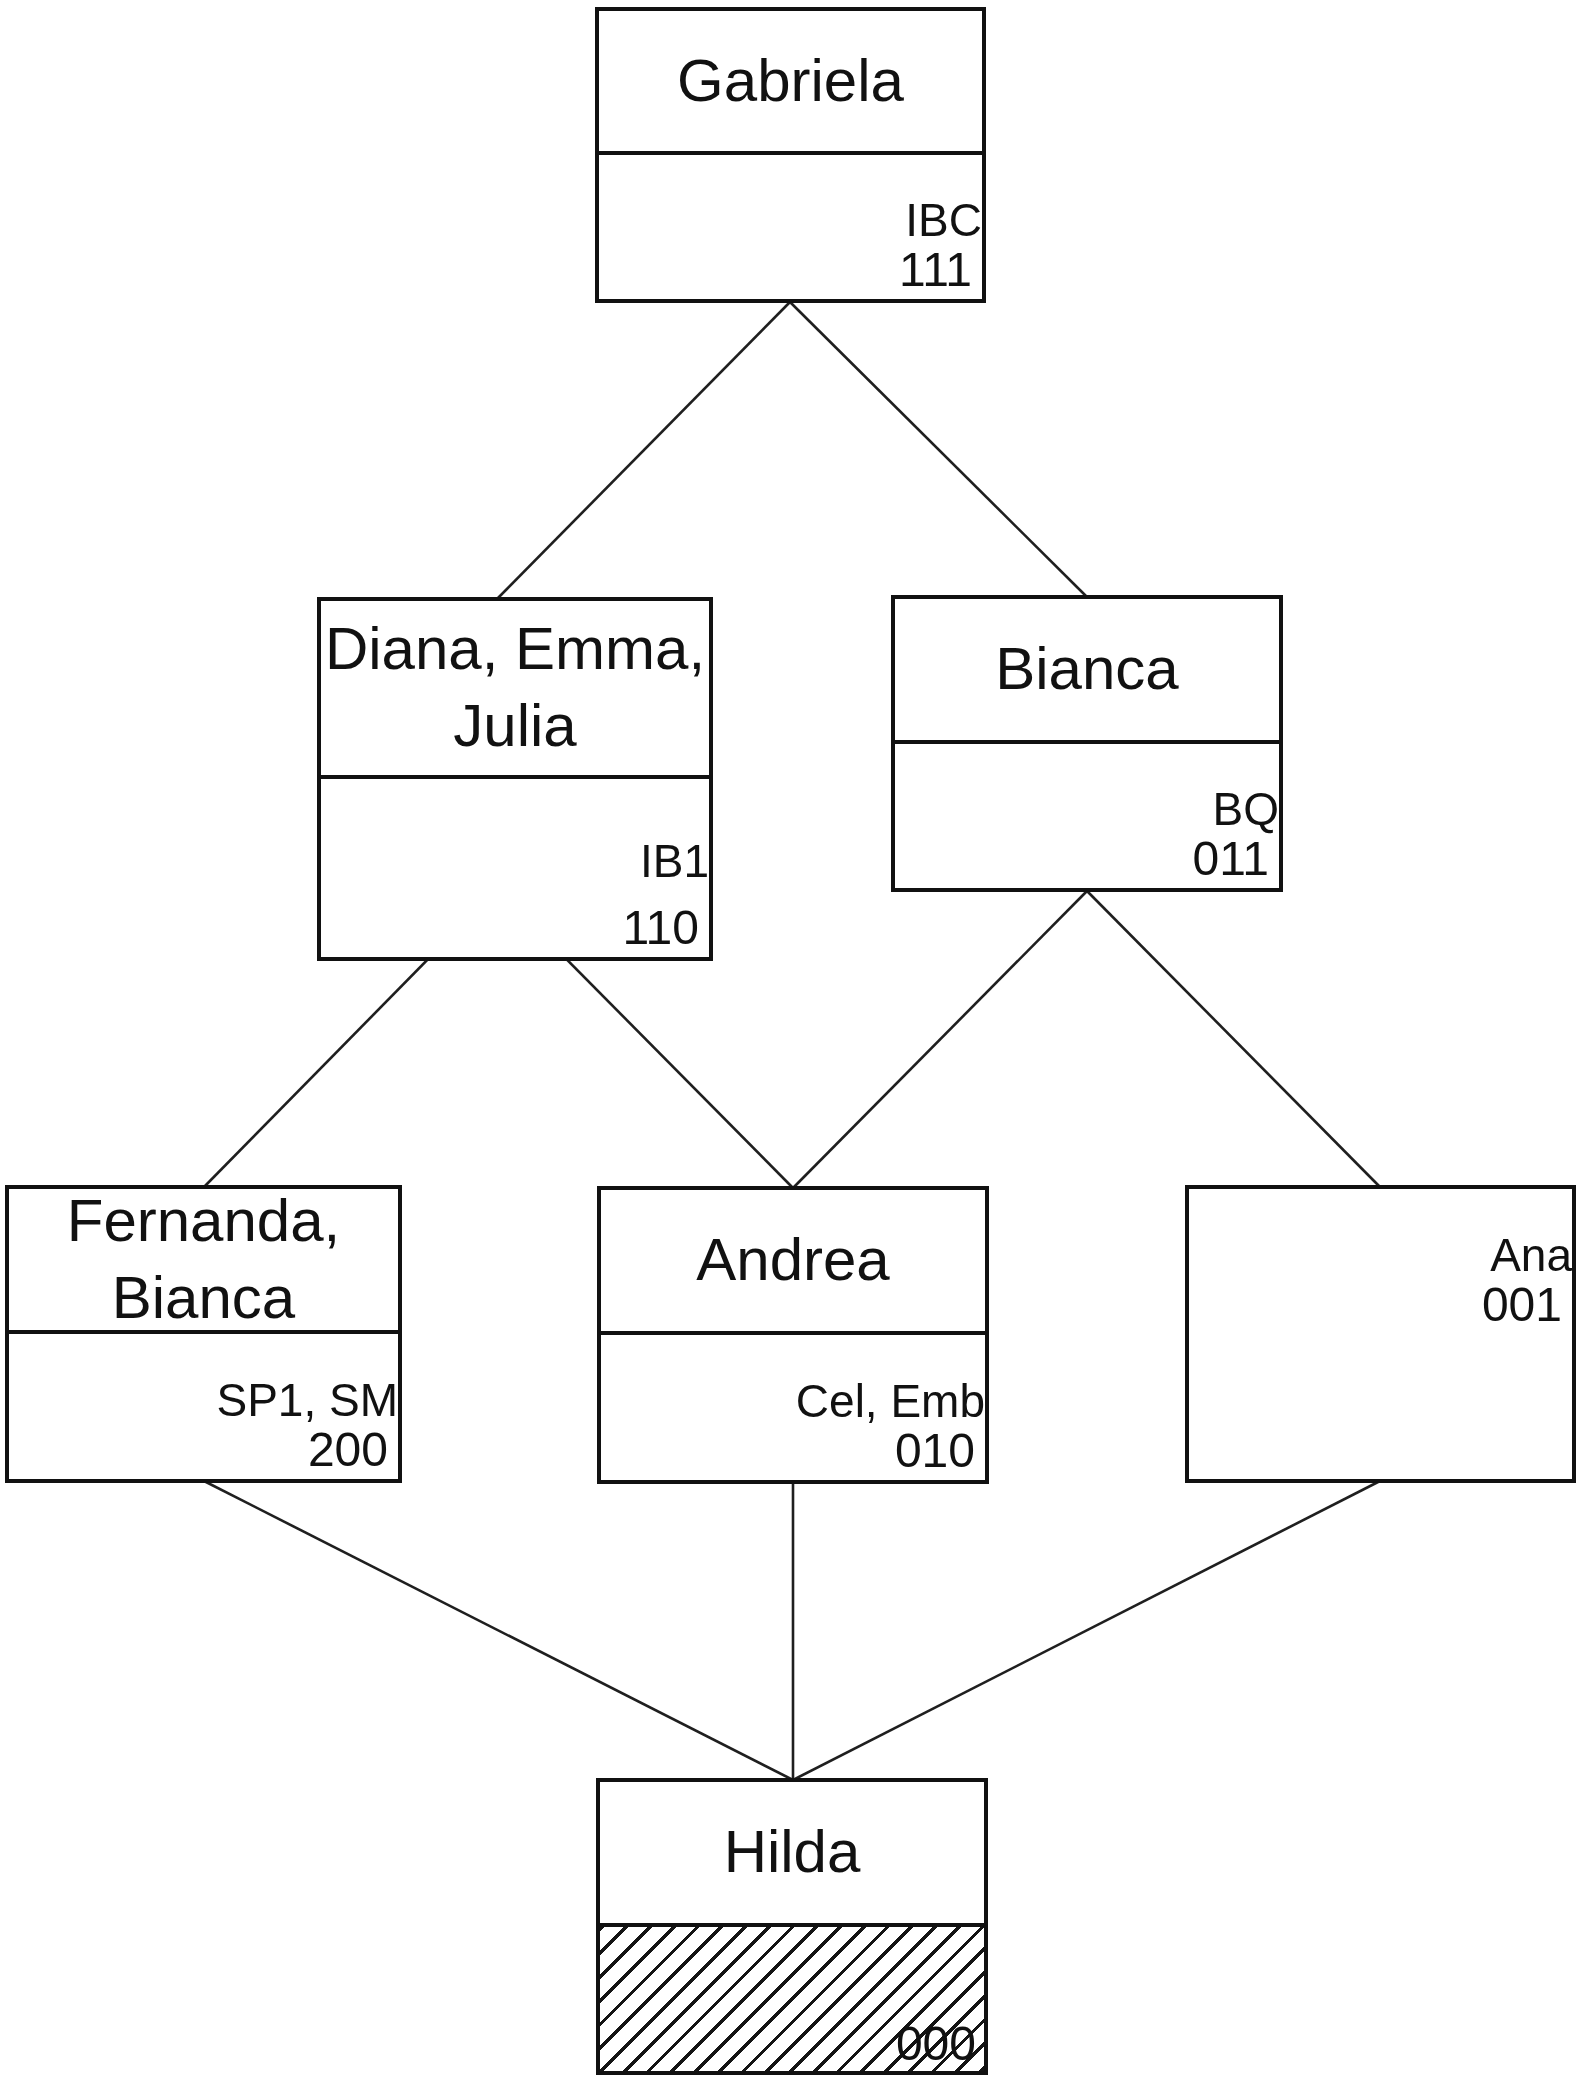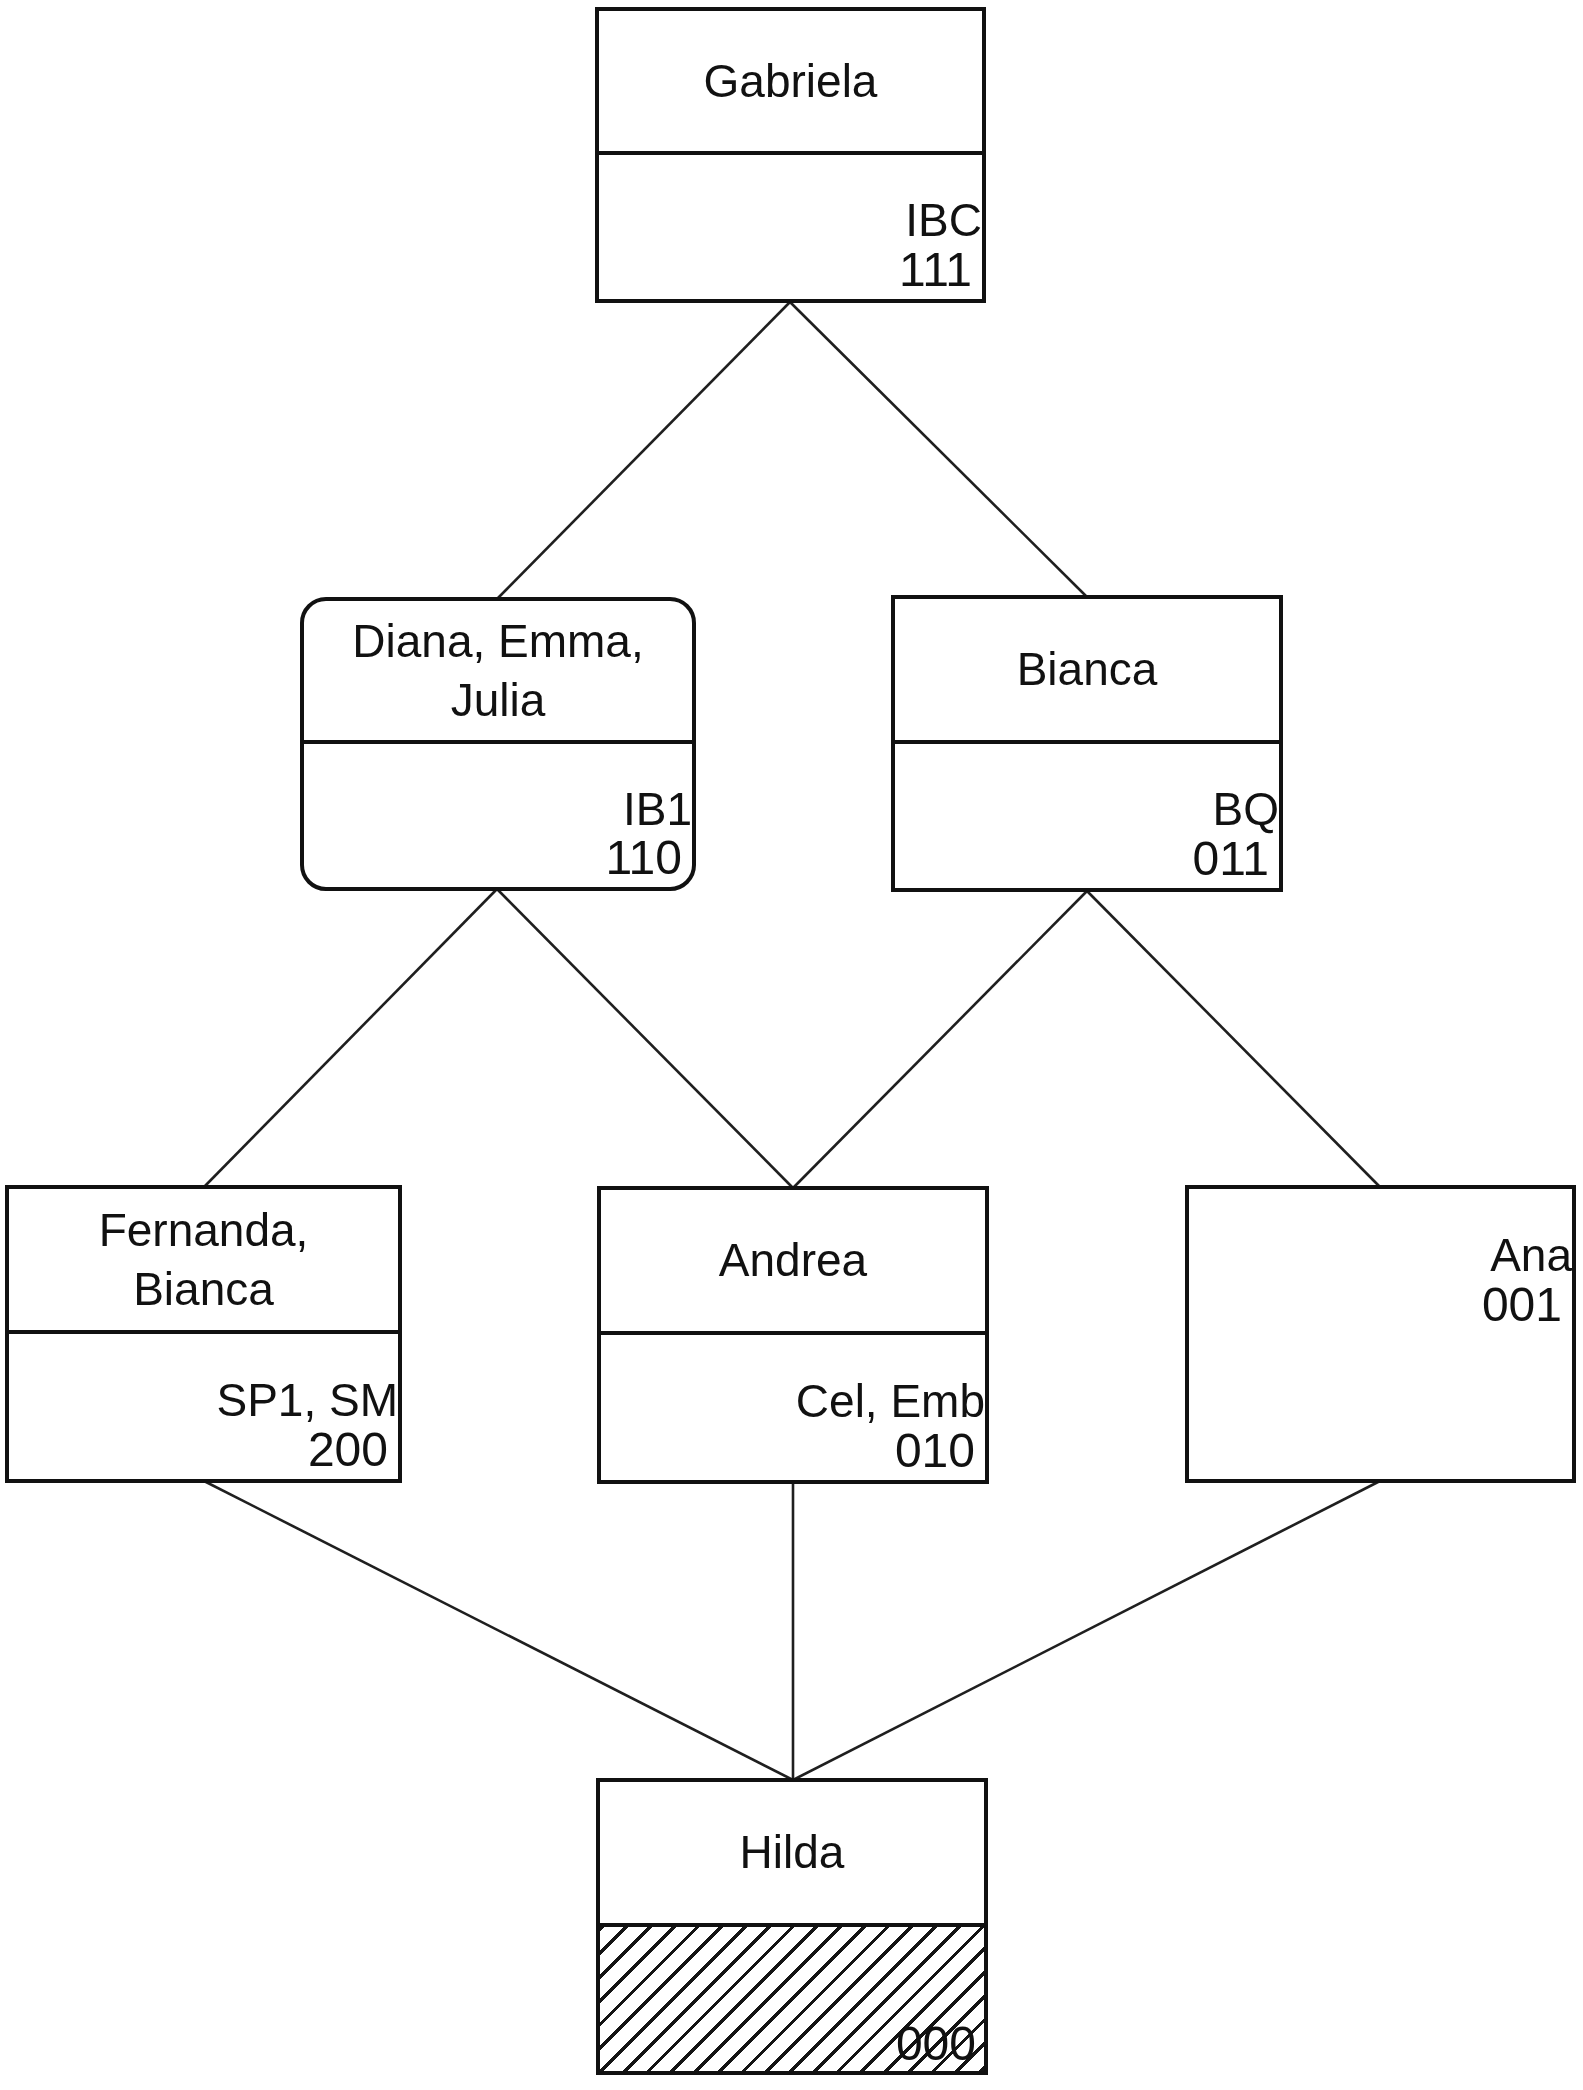--- a/index.html
+++ b/index.html
@@ -19,21 +19,21 @@
     border:4.5px solid #111111;
     background:#ffffff;
     display:flex;flex-direction:column;
   }
   .upper{
     box-sizing:border-box;
     height:50%;
     border-bottom:4.5px solid #111111;
     display:flex;flex-direction:column;
     align-items:center;justify-content:center;
-    font-size:46px;line-height:1.28;
+    font-size:60px;line-height:1.28;
     text-align:center;
   }
   .nline{display:block;white-space:nowrap;}
   .lower{
     box-sizing:border-box;
     height:50%;
     position:relative;
     display:flex;align-items:center;justify-content:flex-end;
     font-size:46px;
     padding-bottom:14px;
@@ -70,21 +70,21 @@
   <div class="node" style="left:595px;top:7px;width:391px;height:296px;">
     <div class="upper">
       <span class="nline">Gabriela</span>
     </div>
     <div class="lower">
       <span>IBC</span>
       <span class="code">111</span>
     </div>
   </div>
 
-  <div class="node" style="left:300px;top:597px;width:396px;height:294px;border-radius:26px;">
+  <div class="node" style="left:317px;top:597px;width:396px;height:364px;">
     <div class="upper">
       <span class="nline">Diana, Emma,</span>
       <span class="nline">Julia</span>
     </div>
     <div class="lower">
       <span>IB1</span>
       <span class="code">110</span>
     </div>
   </div>
 

